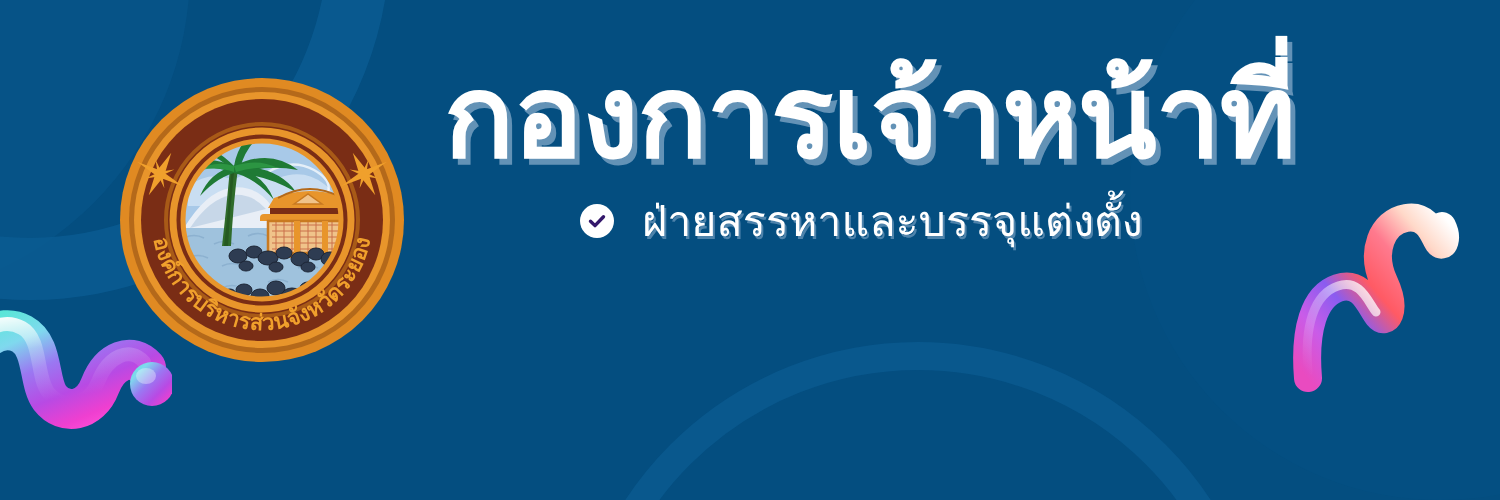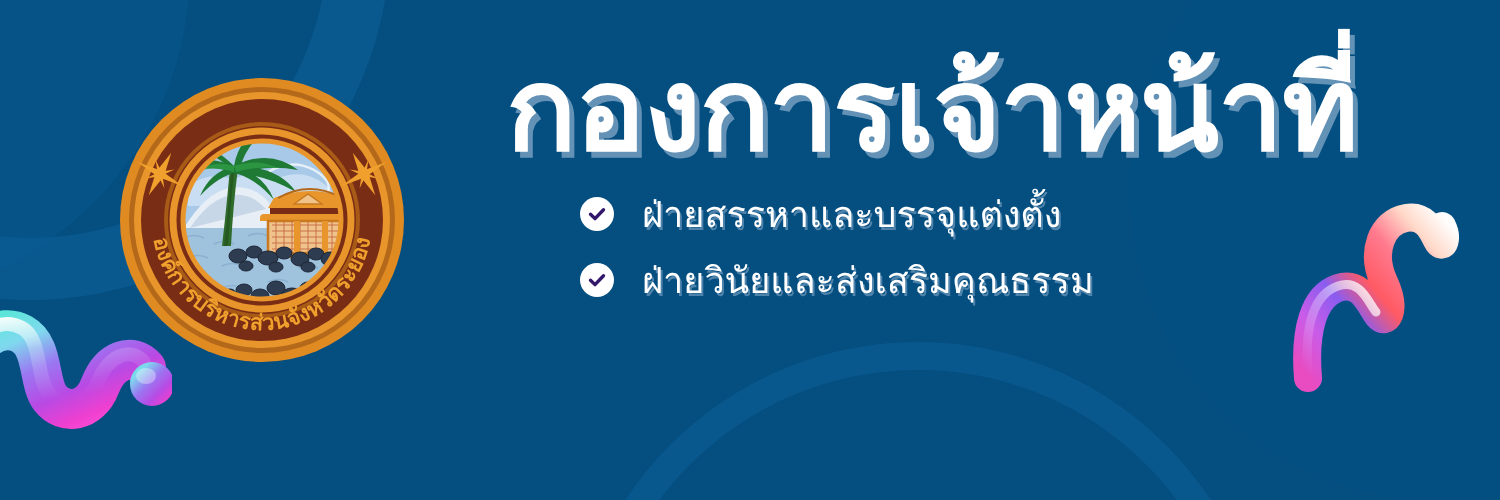--- a/index.html
+++ b/index.html
@@ -65,30 +65,29 @@
   #emblem svg{display:block;width:100%;height:100%;}
 
   
   #content{
     position:absolute;
     left:432px; top:46px;
     width:1000px;
   }
 
   #page-title{
-    margin:5px;
+    margin:12px;
     font-size:116px;
     line-height:1.02;
     font-weight:700;
     color:#ffffff;
     letter-spacing:-1px;
     white-space:nowrap;
     text-shadow:5px 6px 0 rgba(140,175,205,.70);
     font-family:"Liberation Sans", sans-serif;
-    text-align:center;
   }
 
   #bullet-list{
     list-style:none;
     margin:24px 0 0 148px;
     padding:0;
   }
   .bullet-row{
     display:flex;
     align-items:center;
@@ -99,21 +98,21 @@
     flex:0 0 auto;
     width:34px;height:34px;
     border-radius:50%;
     background:#ffffff;
     display:flex;align-items:center;justify-content:center;
     margin-right:28px;
   }
   .check-badge svg{display:block;}
   .bullet-label{
     color:#ffffff;
-    font-size:36px;
+    font-size:43px;
     line-height:1.1;
     font-weight:500;
     white-space:nowrap;
     text-shadow:2px 3px 0 rgba(140,175,205,.55);
     font-family:"Liberation Sans", sans-serif;
   }
 </style>
 </head>
 <body>
 
@@ -300,25 +299,17 @@
       <li class="bullet-row">
         <span class="check-badge">
           <svg width="20" height="20" viewBox="0 0 20 20" xmlns="http://www.w3.org/2000/svg">
             <path d="M 3.5 10.2 L 8 14.6 L 16.5 5.8" fill="none" stroke="#34186b" stroke-width="3.4" stroke-linecap="round" stroke-linejoin="round"></path>
           </svg>
         </span>
         <span class="bullet-label">ฝ่ายสรรหาและบรรจุแต่งตั้ง</span>
       </li>
 
 
-      <li class="bullet-row">
-        <span class="check-badge">
-          <svg width="20" height="20" viewBox="0 0 20 20" xmlns="http://www.w3.org/2000/svg">
-            <path d="M 3.5 10.2 L 8 14.6 L 16.5 5.8" fill="none" stroke="#34186b" stroke-width="3.4" stroke-linecap="round" stroke-linejoin="round"></path>
-          </svg>
-        </span>
-        <span class="bullet-label">ฝ่ายวินัยและส่งเสริมคุณธรรม</span>
-      </li>
 
     </ul>
   </div>
 
 </div>
 
 </body></html>

